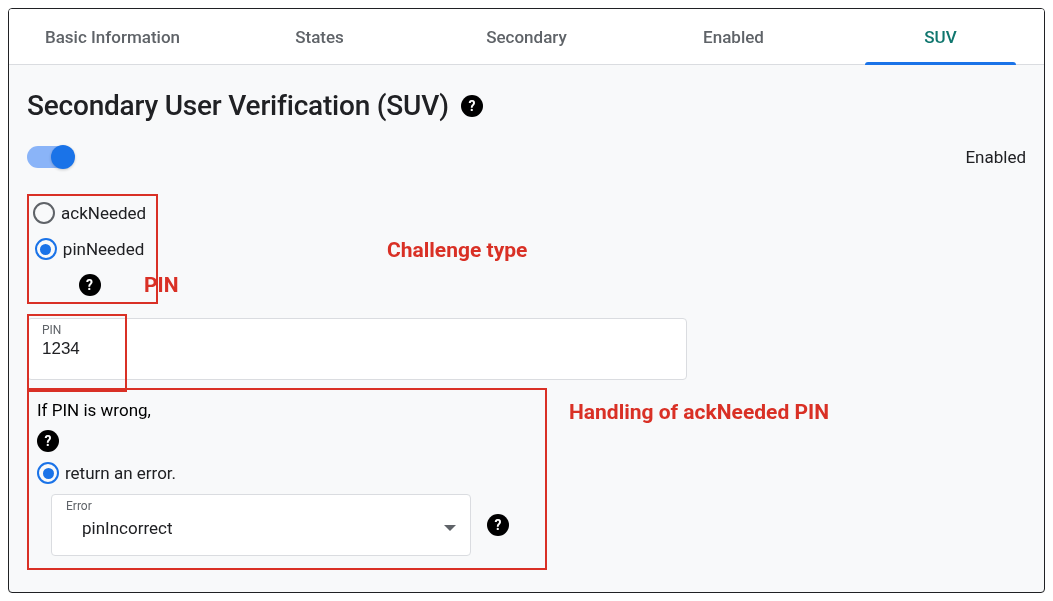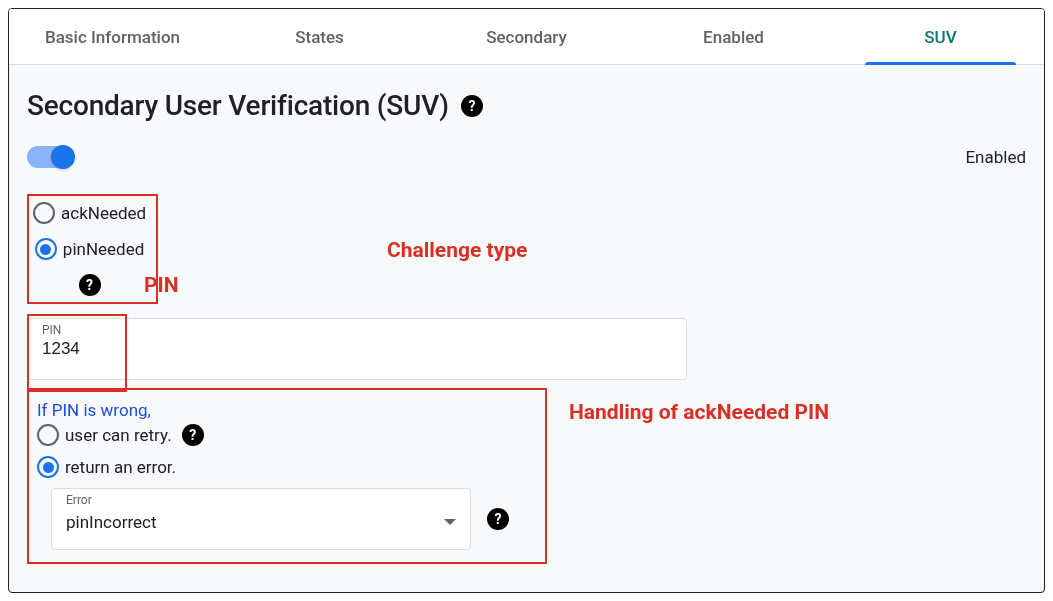--- a/index.html
+++ b/index.html
@@ -201,22 +201,22 @@
       margin-top: 6px;
       margin-bottom: 18px;
     }
     .error-handling-box {
       border: 2px solid #d93025;
       padding: 10px 12px 12px 8px;
       width: 520px;
     }
     .error-prompt {
       font-size: 17px;
-      color: #1d4ed8;
-      margin-bottom: 4px;
+      color: #000000;
+      margin-bottom: 10px;
     }
     .radio-line {
       display: flex;
       align-items: center;
       gap: 10px;
       margin-bottom: 10px;
     }
     .select-field {
       width: 420px;
       background: #fff;
@@ -233,20 +233,21 @@
     .select-label {
       position: absolute;
       top: 4px;
       left: 14px;
       font-size: 12px;
       color: #5f6368;
     }
     .select-value {
       font-size: 17px;
       color: #202124;
+      margin-left: 16px;
     }
     .dropdown-arrow {
       width: 0;
       height: 0;
       border-left: 6px solid transparent;
       border-right: 6px solid transparent;
       border-top: 6px solid #5f6368;
     }
     .select-row {
       display: flex;
@@ -299,24 +300,20 @@
       <div class="pin-field-box"></div>
       <div class="text-field">
         <span class="text-field-label">PIN</span>
         <input class="text-field-value" type="text" value="1234" style="">
       </div>
     </div>
 
     <div class="error-handling-box">
       <div class="error-prompt">If PIN is wrong,</div>
       <div class="radio-line">
-        <label class="radio-wrap">
-          <span class="radio-outer"></span>
-          <span class="radio-label">user can retry.</span>
-        </label>
         <span class="help-icon">?</span>
       </div>
       <div class="radio-line">
         <label class="radio-wrap">
           <span class="radio-outer checked">
               <span class="radio-inner"></span>
             </span>
           <span class="radio-label">return an error.</span>
         </label>
       </div>

